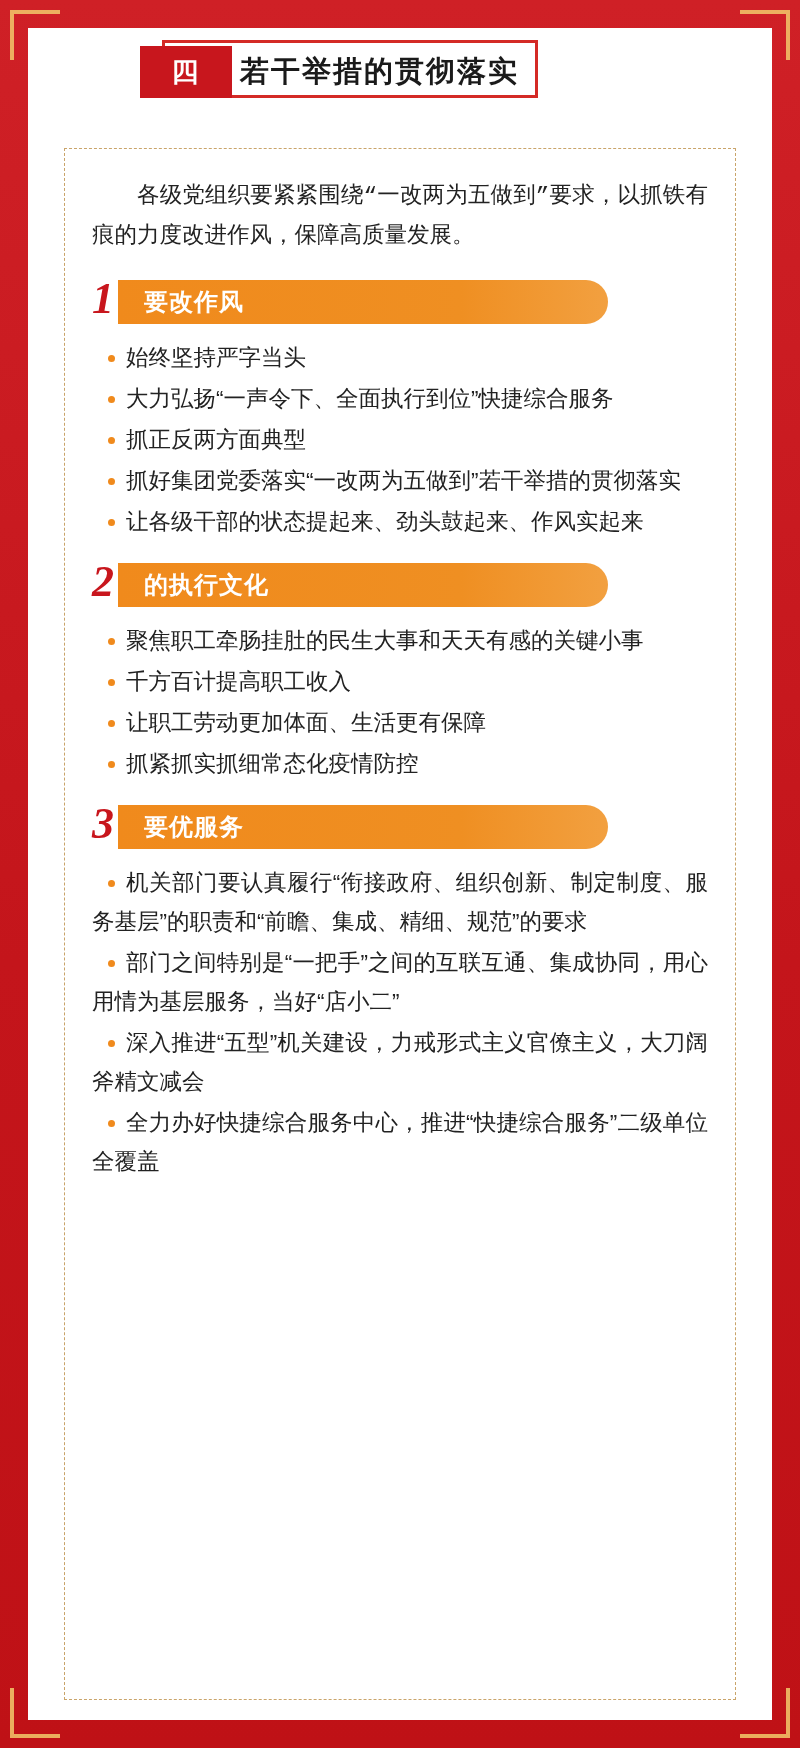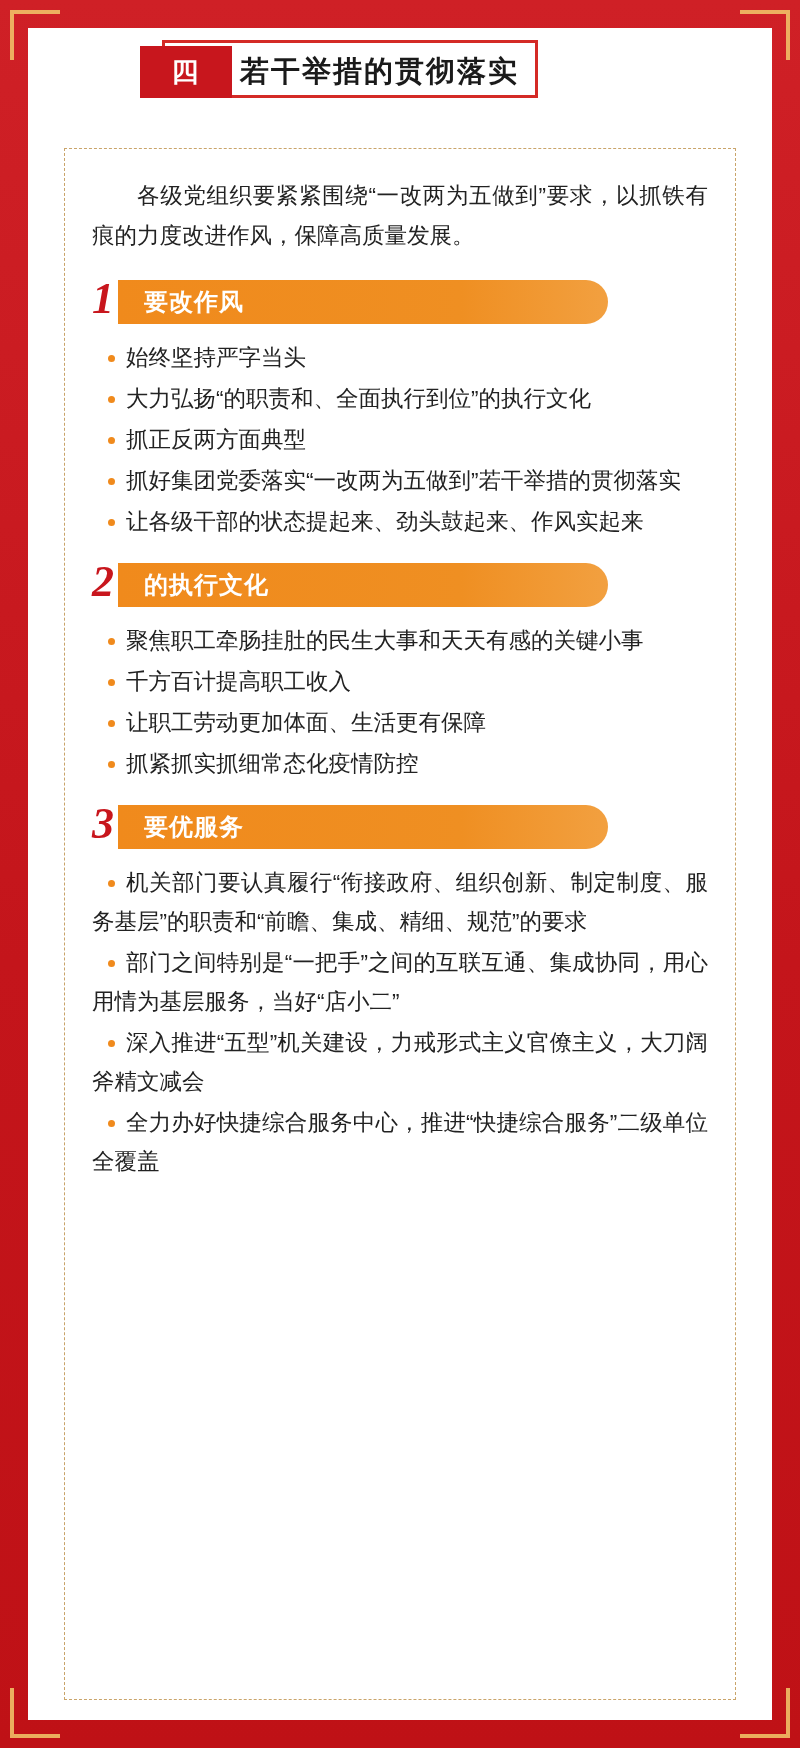--- a/index.html
+++ b/index.html
@@ -106,20 +106,21 @@
     width: 616px;
   }
 
   .intro {
     font-size: 22.5px;
     line-height: 40px;
     color: #222;
     text-indent: 45px;
     margin-bottom: 24px;
     text-align: justify;
+    font-family: Liberation Mono, monospace;
   }
 
   .section-head {
     position: relative;
     height: 44px;
     margin: 22px 0 14px 0;
   }
   .section-bar {
     position: absolute;
     left: 26px;
@@ -203,21 +204,21 @@
 
     <div class="intro">各级党组织要紧紧围绕“一改两为五做到”要求，以抓铁有痕的力度改进作风，保障高质量发展。</div>
 
     <div class="section-head">
       <div class="section-bar"></div>
       <div class="section-num">1</div>
       <div class="section-label">要改作风</div>
     </div>
     <ul class="bullets">
       <li><span class="dot"></span><span>始终坚持严字当头</span></li>
-      <li><span class="dot"></span><span>大力弘扬“的职责和、全面执行到位”的执行文化</span></li>
+      <li><span class="dot"></span><span>大力弘扬“一声令下、全面执行到位”快捷综合服务</span></li>
       <li><span class="dot"></span><span>抓正反两方面典型</span></li>
       <li><span class="dot"></span><span>抓好集团党委落实“一改两为五做到”若干举措的贯彻落实</span></li>
       <li><span class="dot"></span><span>让各级干部的状态提起来、劲头鼓起来、作风实起来</span></li>
     </ul>
 
     <div class="section-head">
       <div class="section-bar"></div>
       <div class="section-num">2</div>
       <div class="section-label">的执行文化</div>
     </div>

